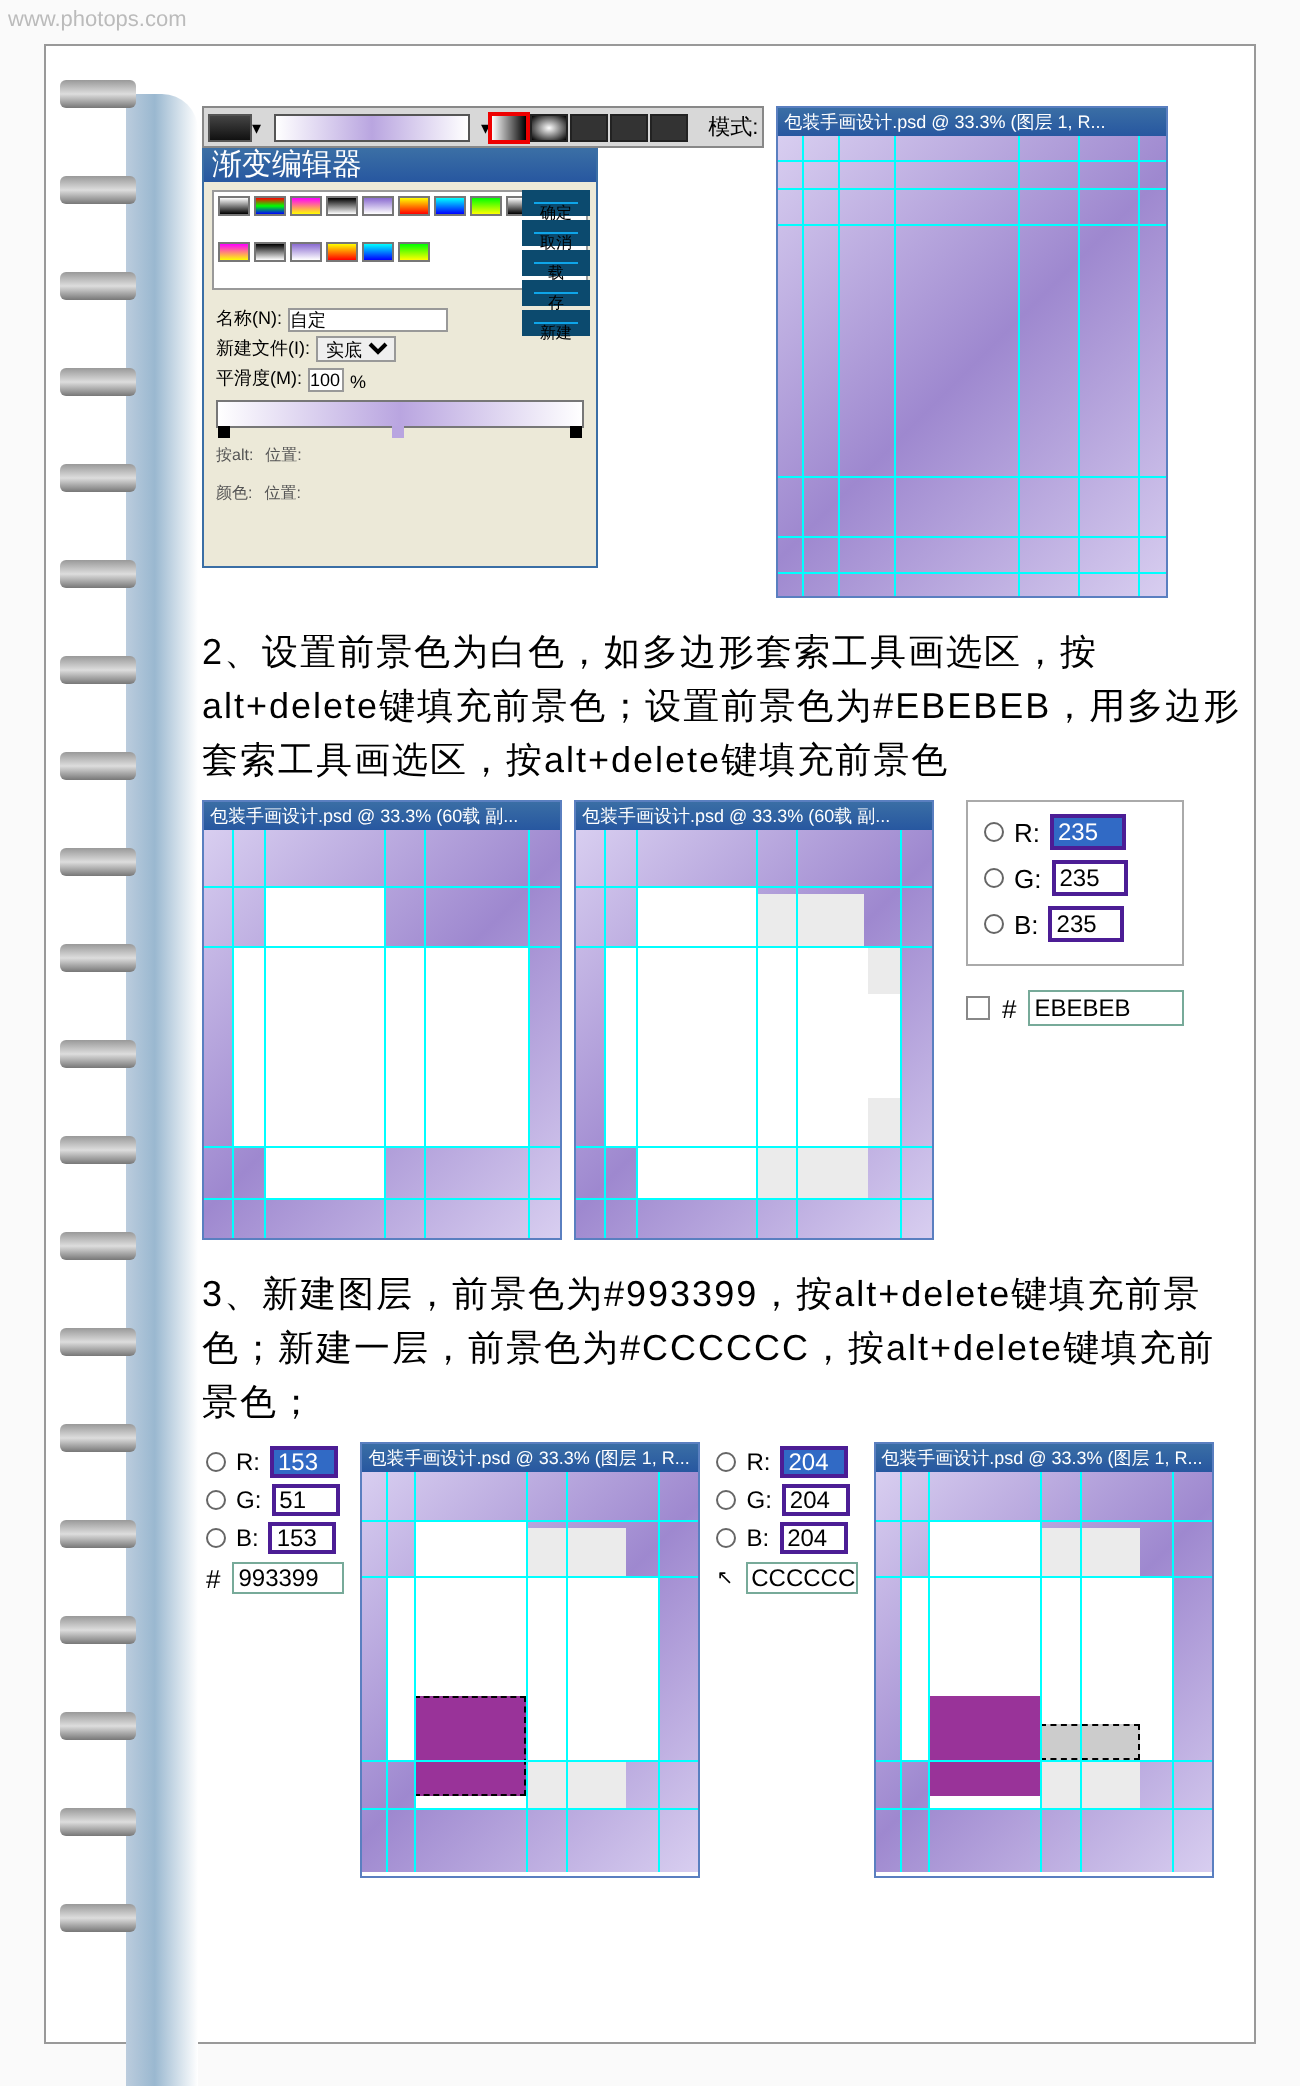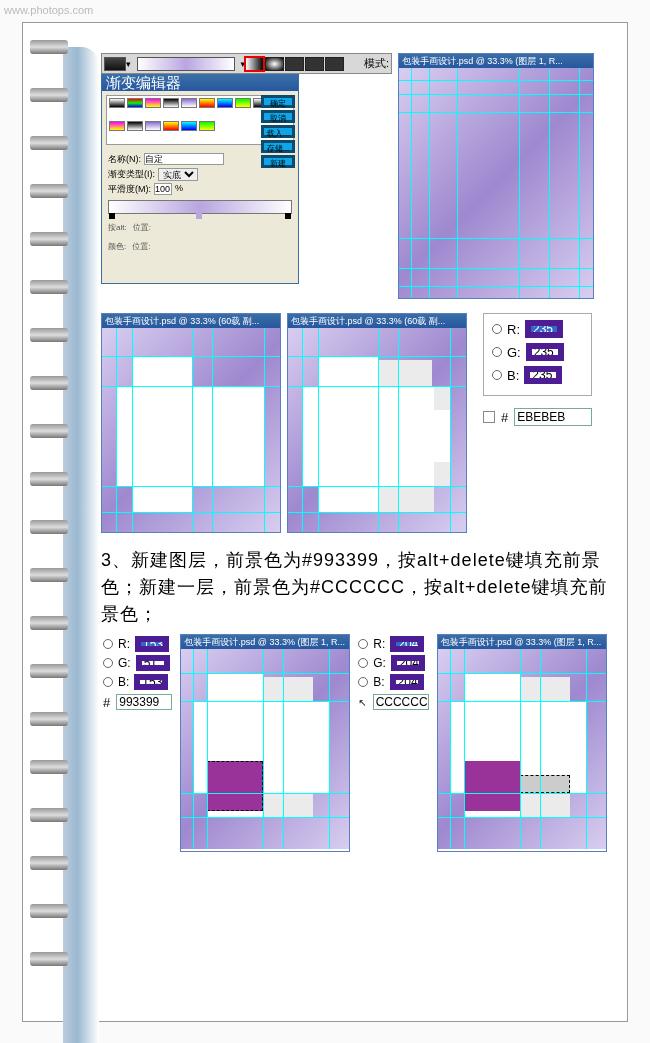--- a/index.html
+++ b/index.html
@@ -14,30 +14,30 @@
   .step-text { font-size: 18px; line-height: 1.5; color: #000; margin-bottom: 6px; letter-spacing: 1px; }
   .step-row { display: flex; align-items: flex-start; gap: 6px; margin-bottom: 14px; }
 
   
   .gradient-bar { background: #d8d8d8; border: 1px solid #888; padding: 2px; display: flex; align-items: center; position: relative; }
   .grad-sample { width: 22px; height: 14px; background: linear-gradient(#444,#111); border:1px solid #555; }
   .grad-long { width: 98px; height: 14px; margin: 0 6px; background: linear-gradient(90deg,#fff,#b9a5e0,#fff); border:1px solid #555; }
   .mode-btns { display: flex; gap: 1px; }
   .mode-btn { width: 19px; height: 14px; background: #333; border:1px solid #222; }
   .mode-btn.active { outline: 2px solid #e00; outline-offset: -1px; }
-  .mode-label { font-size: 11px; margin-left: 20px; }
+  .mode-label { font-size: 11px; margin-left: 10px; }
   .dialog { width: 198px; height: 210px; border: 1px solid #3a6ea5; background: #ece9d8; position: relative; }
   .dialog-title { background: linear-gradient(#3a6ea5,#2757a0); height: 16px; color:#fff; font-size: 15px; padding-left: 4px; line-height:16px; }
   .presets { margin: 4px; border:1px solid #999; height: 50px; background: #fff; display:flex; flex-wrap:wrap; padding:2px; gap:2px; overflow:hidden;}
   .preset { width:16px; height:10px; border:1px solid #777; }
   .p1{background:linear-gradient(#fff,#000);} .p2{background:linear-gradient(#f00,#0f0,#00f);} .p3{background:linear-gradient(#f0f,#ff0);} .p4{background:linear-gradient(#000,#fff);} .p5{background:linear-gradient(#8a6bd0,#fff);}
   .p6{background:linear-gradient(#ff0,#f00);} .p7{background:linear-gradient(#0ff,#00f);} .p8{background:linear-gradient(#0f0,#ff0);}
   .dlg-btns { position:absolute; right:3px; top:20px; display:flex; flex-direction:column; gap:2px; }
-  .dlg-btn { width:34px; height:13px; background:#0ea5e9; border:3px solid #0c4a6e; font-size:8px; text-align:center; line-height:11px; }
-  .dlg-field { font-size:9px; margin: 2px 6px; display:flex; align-items:flex-start; gap:3px;}
+  .dlg-btn { width:34px; height:13px; background:#0ea5e9; border:6px solid #0c4a6e; font-size:8px; text-align:center; line-height:11px; }
+  .dlg-field { font-size:9px; margin: 2px 6px; display:flex; align-items:flex-end; gap:3px;}
   .dlg-field input { font-size:9px; height:12px; width:50px; border:1px solid #999;}
   .dlg-field select { font-size:9px; height:13px; border:1px solid #999;}
   .grad-editor { margin:4px 6px; height:14px; background:linear-gradient(90deg,#fff,#b9a5e0,#fff); border:1px solid #777; position:relative;}
   .stop{position:absolute;bottom:-6px;width:6px;height:6px;background:#000;}
   .dlg-bottom{display:flex;gap:6px;margin:8px 6px;font-size:8px;color:#555;}
 
   .ps-window { border:1px solid #5a7fc0; background:#fff; position: relative; }
   .ps-title { background: linear-gradient(#3a6ea5,#2757a0); height:14px; color:#fff; font-size:9px; padding-left:3px; line-height:14px; overflow:hidden;}
   .ps-canvas { background: linear-gradient(135deg,#d8cef0,#9e88cf,#d8cef0); position: relative;}
   .guide-h { position:absolute; left:0; right:0; height:1px; background:#0ff;}
@@ -48,21 +48,21 @@
 
   
   .step2-window { width:180px; height:220px;}
   .step2-canvas { width:178px; height:204px;}
   .white-shape { position:absolute; background:#fff; }
   .shape2 {position:absolute; background:#ebebeb;}
 
   .rgb-panel { border:1px solid #aaa; padding:6px 8px; background:#fff; font-size:13px; font-family: Arial;}
   .rgb-row { display:flex; align-items:center; gap:5px; margin-bottom:5px;}
   .radio { width:10px; height:10px; border:1px solid #666; border-radius:50%; display:inline-block;}
-  .rgb-row input { width:38px; height:18px; font-size:12px; text-align:left; padding-left:2px; border:6px solid #4c1d95; font-family:Arial;}
+  .rgb-row input { width:38px; height:18px; font-size:12px; text-align:left; padding-left:2px; border:2px solid #4c1d95; font-family:Arial;}
   .rgb-row input.sel{background:#316ac5;color:#fff;}
   .hex-row { display:flex; align-items:center; gap:6px; font-size:13px; margin-top:4px;}
   .hex-row input{width:78px;height:18px;font-size:12px;border:1px solid #7a9;padding-left:2px;font-family:Arial;}
 
   
   .step3-window{width:170px;height:218px;}
   .step3-canvas{width:168px;height:200px;}
   .purple-box{position:absolute;background:#993399;}
   .grey-box{position:absolute;background:#ccc;}
 
@@ -123,21 +123,21 @@
             <div class="dlg-btn">取消</div>
             <div class="dlg-btn">载入...</div>
             <div class="dlg-btn">存储...</div>
             <div class="dlg-btn">新建</div>
           </div>
           <div class="dlg-field" style="margin-top:8px;">
             <span>名称(N):</span>
             <input style="width: 80px;" value="自定">
           </div>
           <div class="dlg-field">
-            <span>渐变类型(I):</span>
+            <span>新建文件(I):</span>
             <select><option>实底</option></select>
           </div>
           <div class="dlg-field">
             <span>平滑度(M):</span>
             <input style="width: 18px;" value="100">
             <span>%</span>
           </div>
           <div class="grad-editor">
             <div class="stop" style="left:0;"></div>
             <div class="stop" style="left:48%;background:#b9a5e0;"></div>
@@ -165,20 +165,21 @@
           <div class="guide-h" style="top:12px;"></div>
             <div class="guide-h" style="top:26px;"></div>
             <div class="guide-h" style="top:44px;"></div>
           <div class="guide-h" style="top:170px;"></div>
             <div class="guide-h" style="top:200px;"></div>
             <div class="guide-h" style="top:218px;"></div>
         </div>
       </div>
     </div>
 
+    <p class="step-text">2、设置前景色为白色，如多边形套索工具画选区，按alt+delete键填充前景色；设置前景色为#EBEBEB，用多边形套索工具画选区，按alt+delete键填充前景色</p>
     <div class="step-row">
       <div class="ps-window step2-window">
         <div class="ps-title">包装手画设计.psd @ 33.3% (60载 副...</div>
         <div class="ps-canvas step2-canvas">
           <div class="white-shape" style="left:30px;top:28px;width:60px;height:30px;"></div>
           <div class="white-shape" style="left:14px;top:58px;width:148px;height:100px;"></div>
           <div class="white-shape" style="left:30px;top:158px;width:60px;height:26px;"></div>
           <div class="guide-v" style="left:14px;"></div>
             <div class="guide-v" style="left:30px;"></div>
             <div class="guide-v" style="left:90px;"></div>

